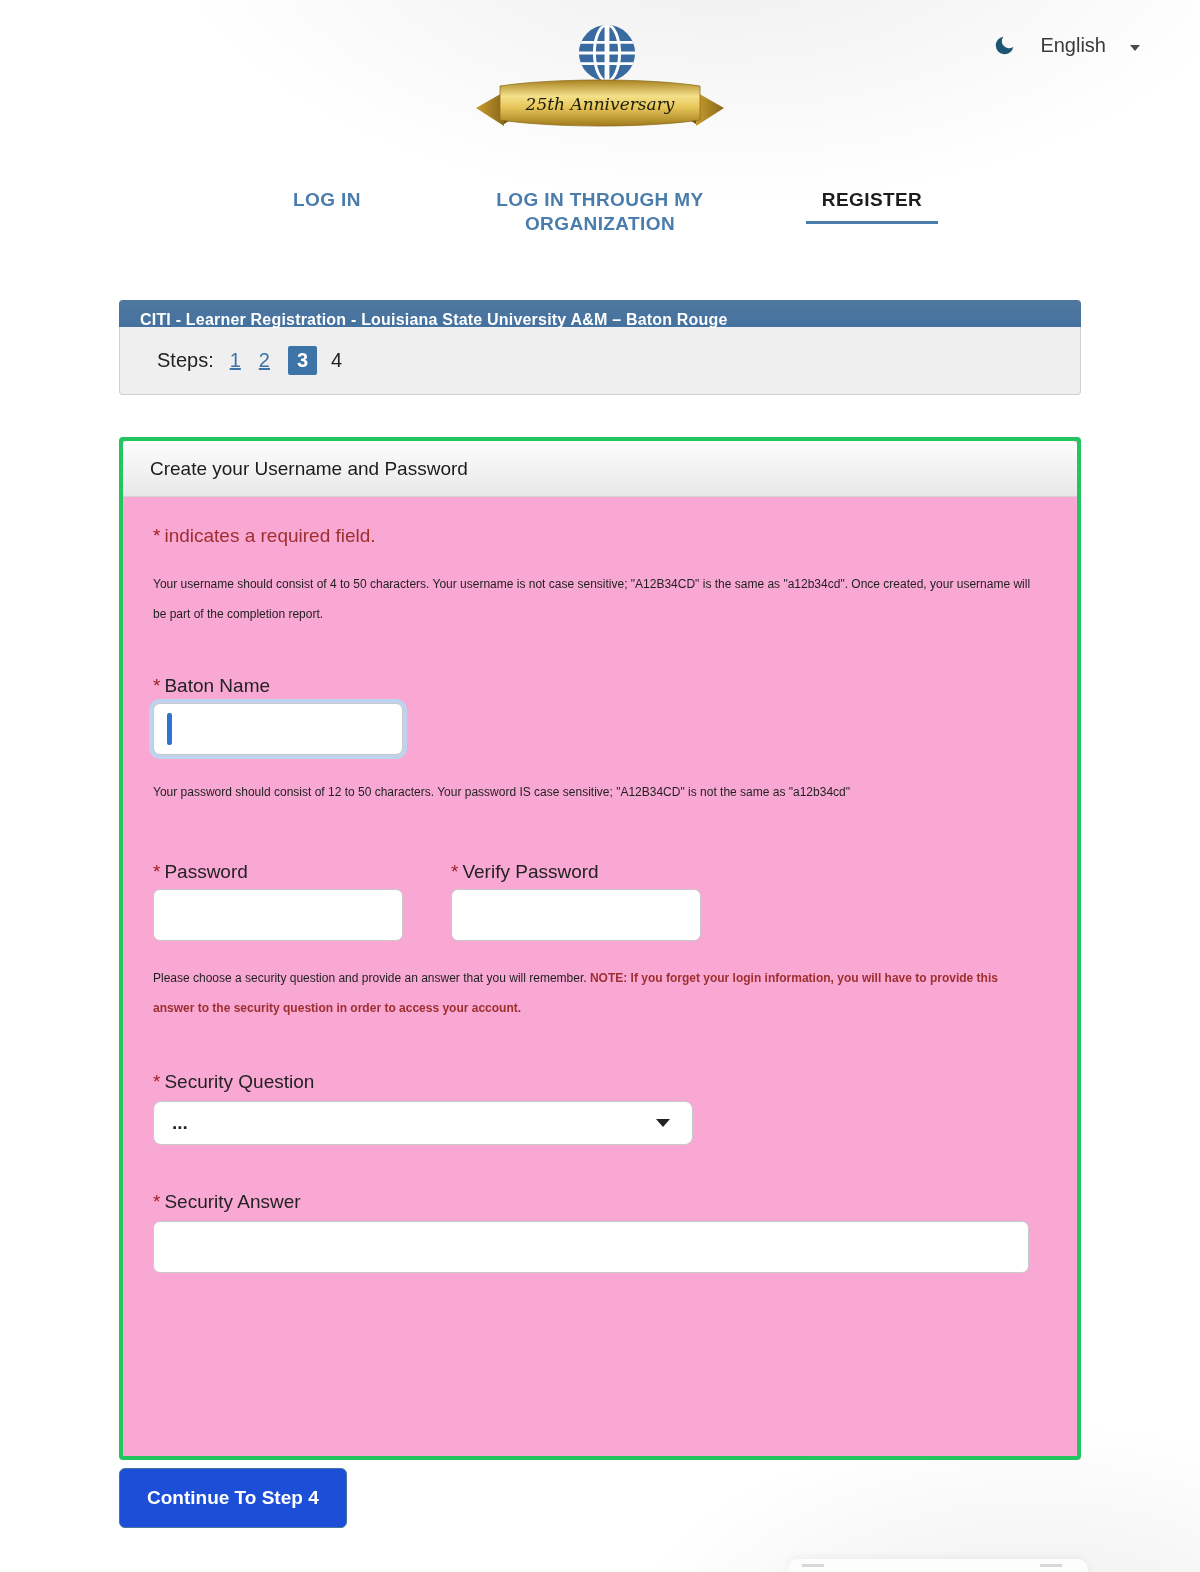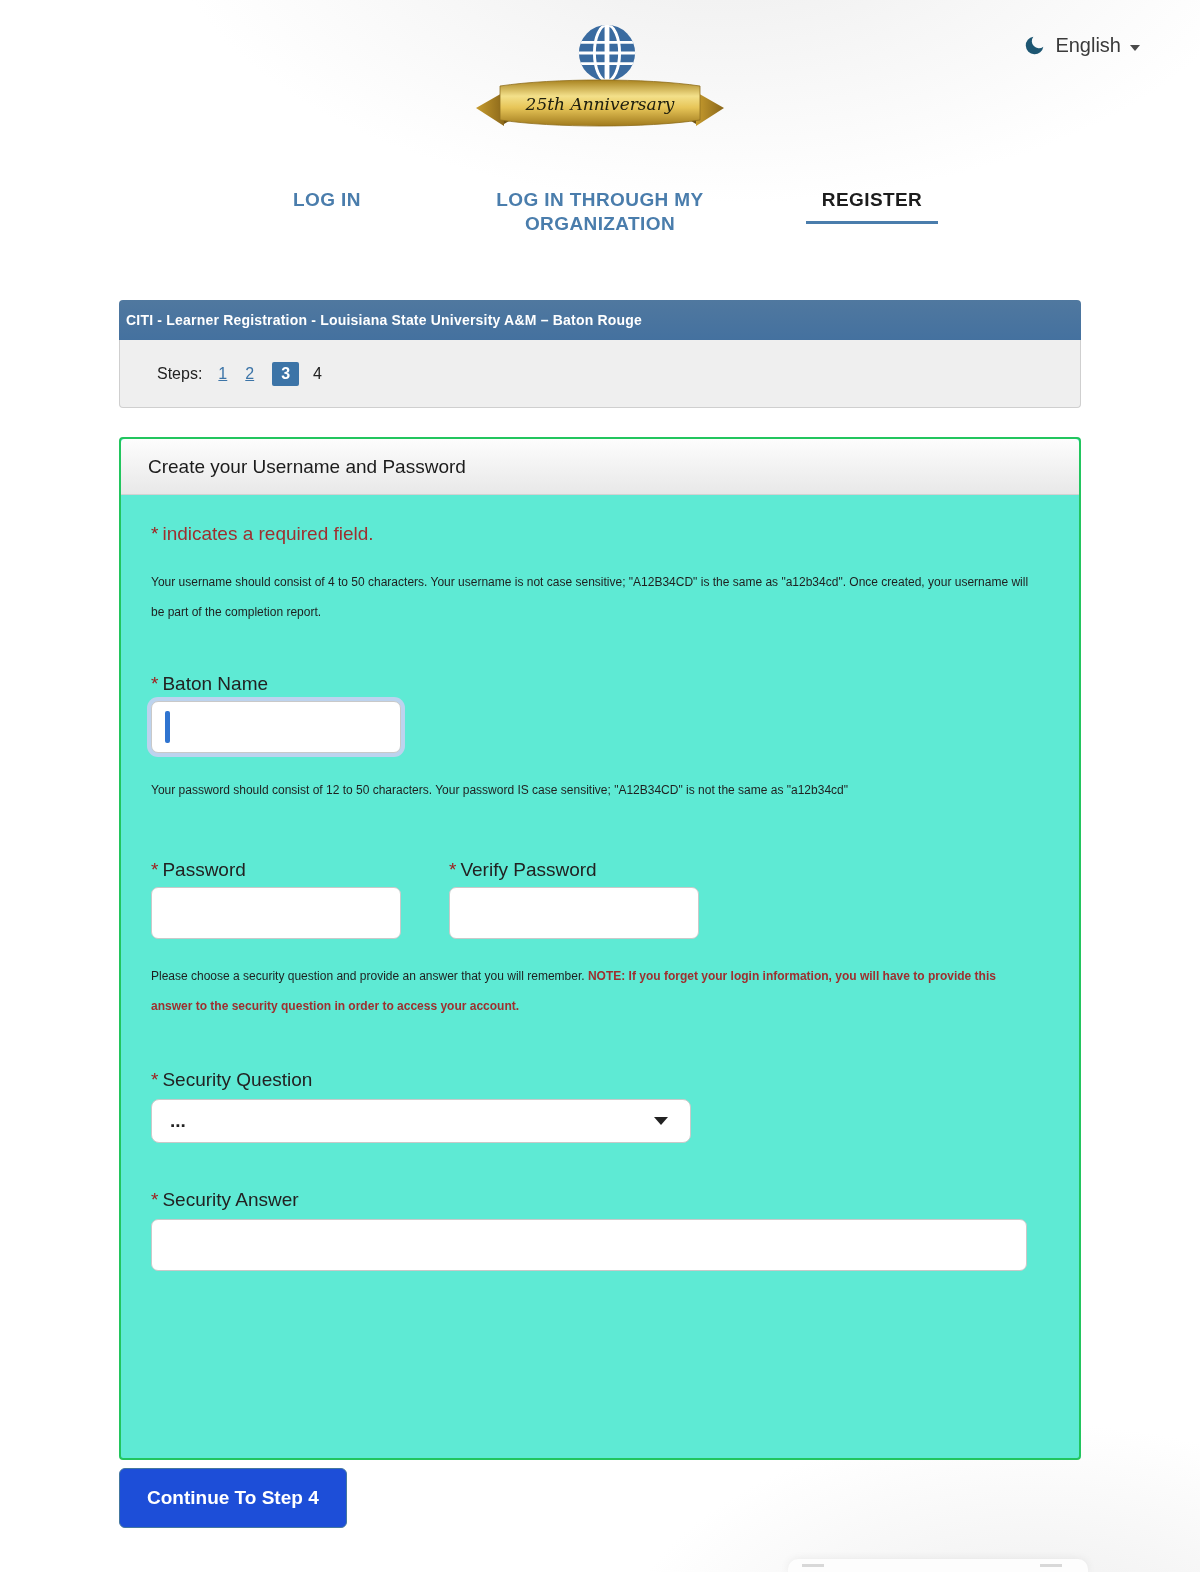--- a/index.html
+++ b/index.html
@@ -18,42 +18,42 @@
   
   .logo-wrap { position:absolute; top:20px; left:0; width:100%; display:flex; flex-direction:column; align-items:center; }
   .logo-main { display:flex; align-items:flex-start; }
   .globe { margin-right:-14px; margin-top:2px; }
   .logo-texts { display:flex; flex-direction:column; align-items:center; }
   .logo-citi { font-family:"Liberation Serif", serif; font-size:54px; line-height:50px; letter-spacing:3px; color:#33608f; font-weight:400; }
   .logo-program { font-family:"Liberation Serif", serif; font-size:21px; letter-spacing:7px; color:#8f8f8f; margin-top:-2px; }
   .ribbon { margin-top:-6px; }
 
   
-  .lang { position:absolute; top:34px; right:60px; display:flex; align-items:center; gap:9px; cursor:pointer; }
+  .lang { position:absolute; top:34px; right:60px; display:flex; align-items:center; gap:24px; cursor:pointer; }
   .lang-label { font-size:20px; color:#3a3a3a; }
   .caret-sm { width:0; height:0; border-left:5px solid transparent; border-right:5px solid transparent; border-top:6px solid #4a4a4a; margin-top:4px; }
 
   
   .nav { position:absolute; top:188px; left:0; width:100%; height:60px; }
   .nav-item { position:absolute; font-size:19px; font-weight:700; letter-spacing:.4px; text-align:center; color:#4a7dac; line-height:24px; cursor:pointer; }
   .nav-login { left:262px; width:130px; }
   .nav-org { left:452px; width:296px; }
   .nav-register { left:806px; width:132px; color:#1d1d1d; padding-bottom:9px; border-bottom:3px solid #4a7dac; }
 
   
   .reg-box { position:absolute; top:300px; left:119px; width:962px; }
-  .reg-title-bar { background:linear-gradient(180deg,#50789f,#44719f); color:#fff; font-size:14px; font-weight:700; letter-spacing:.2px; height:40px; line-height:40px; padding-left:7px; border-radius:4px 4px 0 0; }
-  .steps-row { background:#efefef; border:1px solid #cfcfcf; border-top:none; border-radius:0 0 4px 4px; height:68px; display:flex; align-items:center; padding-left:37px; font-size:16px; }
+  .reg-title-bar { background:linear-gradient(180deg,#50789f,#44719f); color:#fff; font-size:16px; font-weight:700; letter-spacing:.2px; height:27px; line-height:40px; padding-left:21px; border-radius:4px 4px 0 0; }
+  .steps-row { background:#efefef; border:1px solid #cfcfcf; border-top:none; border-radius:0 0 4px 4px; height:68px; display:flex; align-items:center; padding-left:37px; font-size:20px; }
   .steps-label { color:#222; margin-right:16px; }
   .step-link { color:#3c74a7; text-decoration:underline; margin-right:18px; cursor:pointer; }
   .step-current { background:#3c74a7; color:#fff; font-weight:700; padding:3px 9px; border-radius:2px; margin-right:14px; }
   .step-plain { color:#222; }
 
   
-  .panel { position:absolute; top:437px; left:119px; width:962px; height:1023px; background:#5eead4; border:2px solid #22c55e; border-radius:4px; }
+  .panel { position:absolute; top:437px; left:119px; width:962px; height:1023px; background:#f9a8d4; border:4px solid #22c55e; border-radius:4px; }
   .panel-header { background:linear-gradient(180deg,#fdfdfd,#e8e8e8); border-bottom:1px solid #d2d2d2; border-radius:4px 4px 0 0; height:56px; line-height:56px; padding-left:27px; font-size:19px; color:#1c1c1c; }
   .panel-body { padding:0 30px; }
   .req-note { margin-top:28px; font-size:19px; color:#9e2f2f; }
   .help-text { margin-top:22px; font-size:12px; line-height:30px; color:#1f1f1f; width:884px; }
   .help-gap { }
   .note-red { color:#9e2f2f; font-weight:700; }
   .field-label { margin-top:46px; font-size:19px; color:#222; }
   .marker { color:#a02020; margin-right:4px; }
   .labels-row { display:flex; margin-top:54px; }
   .labels-row .col1 { width:298px; }

